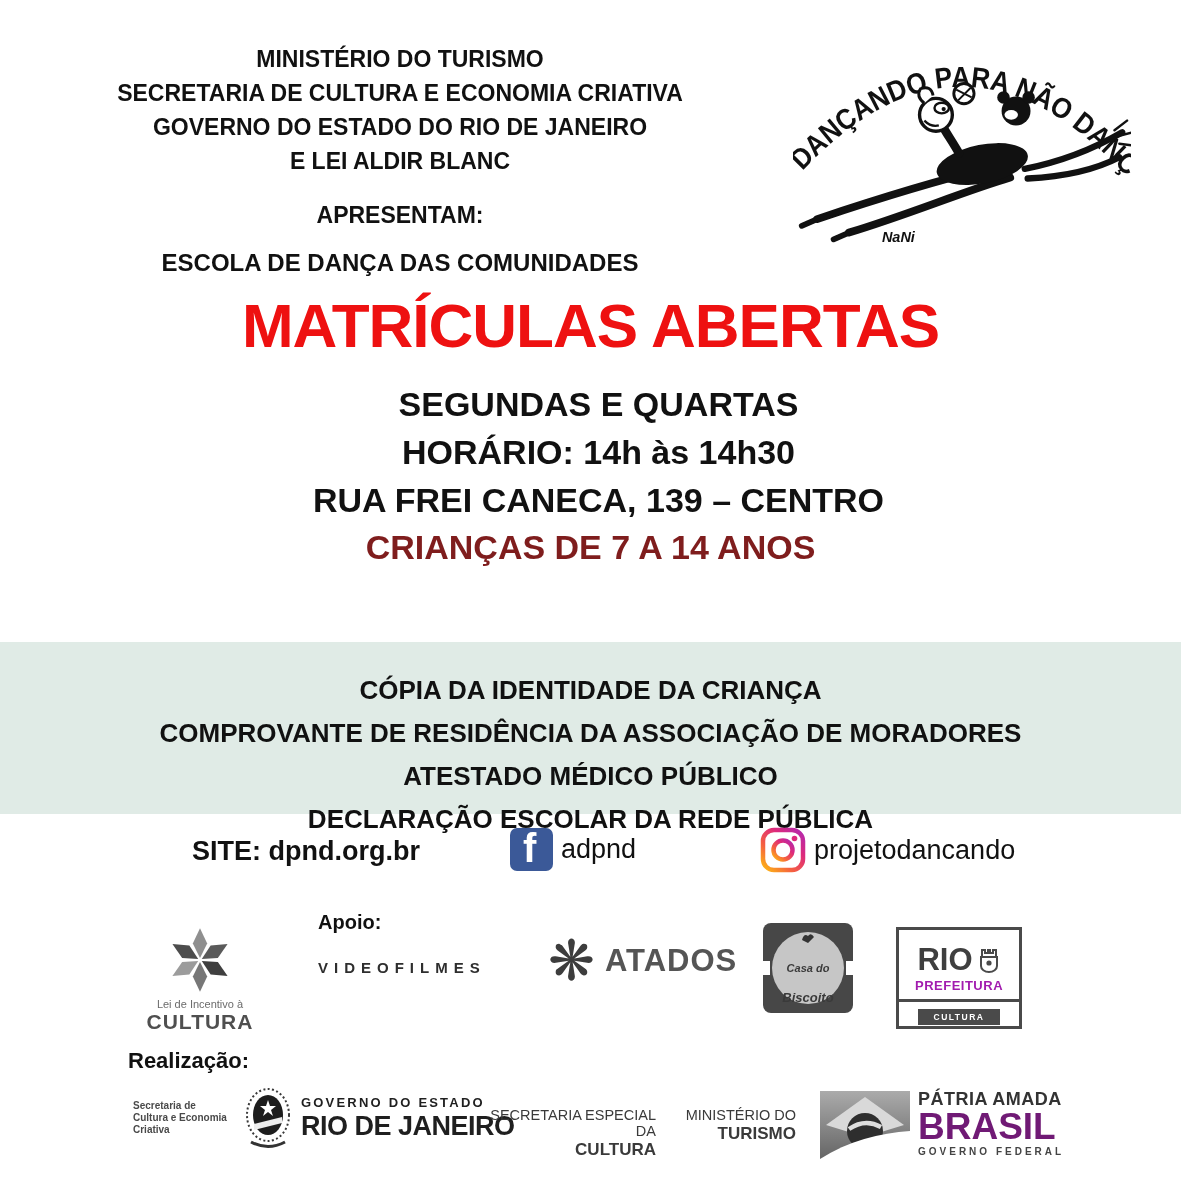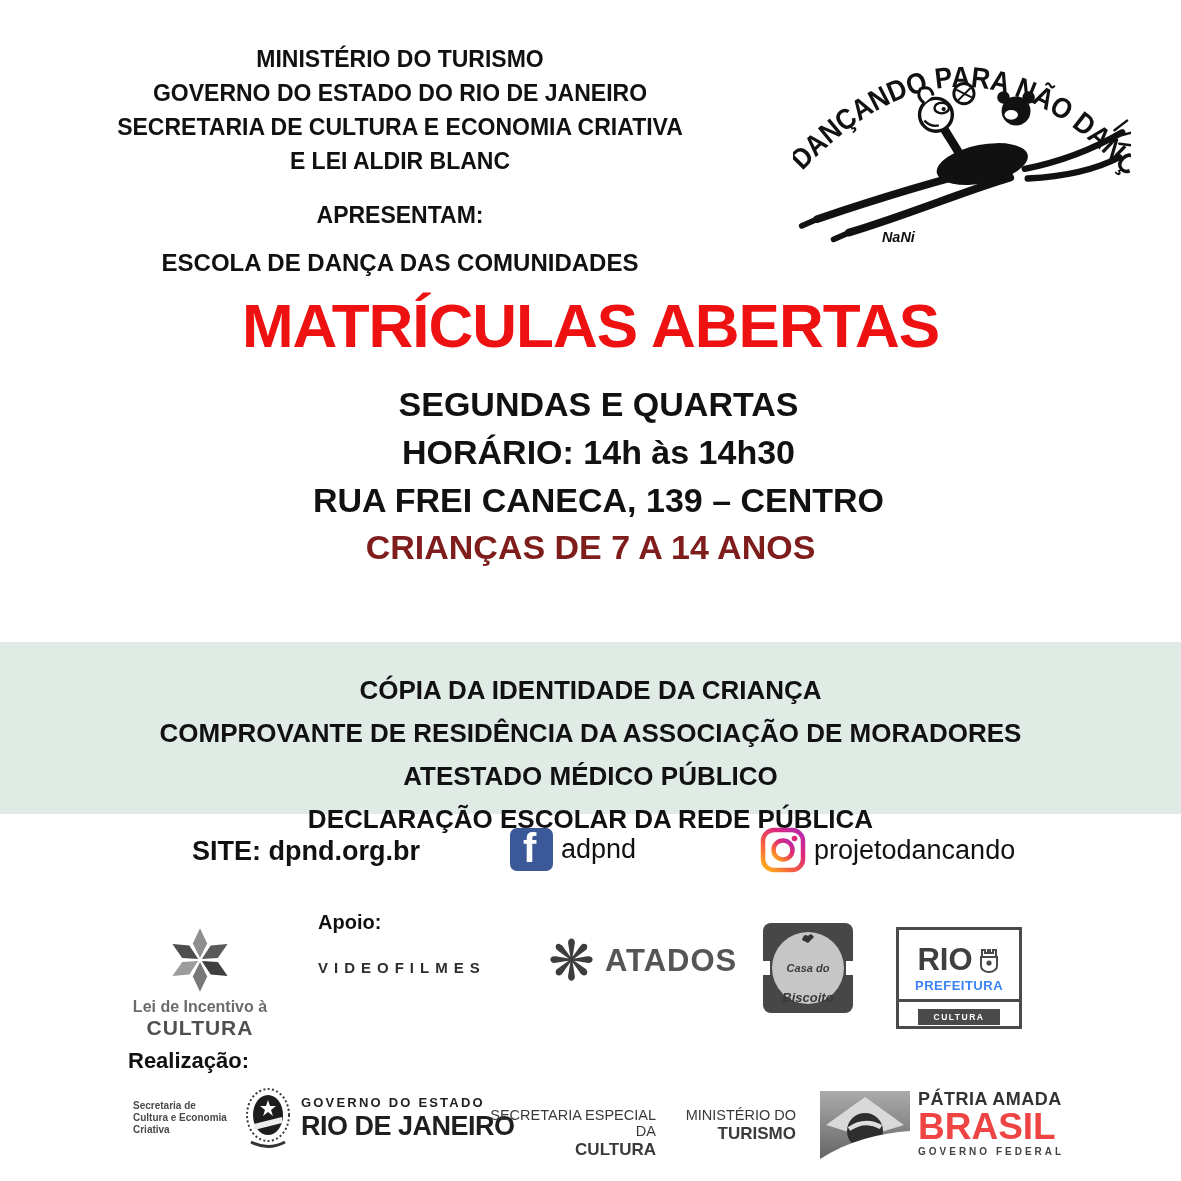--- a/index.html
+++ b/index.html
@@ -32,41 +32,41 @@
   .site{position:absolute;left:192px;top:10px;font-size:27px;font-weight:bold;}
   .fb-wrap{position:absolute;left:510px;top:2px;display:flex;align-items:center;}
   .fb-icon{width:43px;height:43px;border-radius:7px;background:#3b5998;position:relative;overflow:hidden;flex:0 0 auto;}
   .fb-icon span{position:absolute;left:13px;top:-2px;color:#fff;font-size:40px;font-weight:bold;}
   .fb-handle{margin-left:8px;font-size:27px;font-weight:500;}
   .ig-wrap{position:absolute;left:760px;top:1px;display:flex;align-items:center;}
   .ig-handle{margin-left:8px;font-size:27px;font-weight:500;}
   
   .sponsors{position:absolute;left:0;right:0;top:903px;height:142px;}
   .sp-lei{position:absolute;left:126px;top:20px;width:148px;text-align:center;color:#6b6b6b;}
-  .sp-lei .l1{font-size:16px;font-weight:bold;margin-top:-3px;}
+  .sp-lei .l1{font-size:11px;font-weight:normal;margin-top:-3px;}
   .sp-lei .l2{font-size:21px;font-weight:800;color:#4f4f4f;letter-spacing:1px;}
   .apoio{position:absolute;left:318px;top:8px;font-size:20px;font-weight:bold;}
   .videofilmes{position:absolute;left:318px;top:56px;font-size:15px;font-weight:bold;
     letter-spacing:6px;color:#2e2e2e;}
   .atados{position:absolute;left:548px;top:30px;display:flex;align-items:center;}
   .atados .flake{font-size:56px;line-height:56px;color:#3d3d3d;}
   .atados .word{margin-left:10px;font-size:31px;font-weight:bold;color:#555;letter-spacing:1px;}
   .casa{position:absolute;left:763px;top:20px;width:90px;height:90px;background:#474747;
     border-radius:8px;display:flex;align-items:center;justify-content:center;}
   .casa .circle{width:72px;height:72px;border-radius:50%;background:#c6c6c6;
     display:flex;flex-direction:column;align-items:center;justify-content:space-between;}
   .casa .notch{position:absolute;width:9px;height:14px;background:#fff;top:38px;}
   .casa .notch.left{left:-2px;} .casa .notch.right{right:-2px;}
   .casa .c1{font-size:11px;font-weight:bold;font-style:italic;color:#3a3a3a;line-height:12px;}
   .casa .c2{font-size:13px;font-weight:bold;font-style:italic;color:#3a3a3a;line-height:13px;}
   .rio-box{position:absolute;left:896px;top:24px;width:126px;height:102px;
     border:3px solid #4a4a4a;background:#fff;}
   .rio-top{padding:16px 8px 6px;display:flex;align-items:flex-start;justify-content:center;}
   .rio-word{font-size:31px;font-weight:900;color:#3f3f3f;line-height:28px;}
-  .rio-sub{font-size:13px;font-weight:bold;color:#3b82f6;letter-spacing:0.5px;text-align:center;margin-top:-2px;}
+  .rio-sub{font-size:13px;font-weight:bold;color:#a21caf;letter-spacing:0.5px;text-align:center;margin-top:-2px;}
   .rio-bottom{border-top:3px solid #4a4a4a;margin-top:6px;padding:7px 0;display:flex;justify-content:center;}
   .rio-badge{background:#4a4a4a;color:#fff;font-size:8.5px;font-weight:bold;
     letter-spacing:1.5px;padding:3px 16px;}
   
   .realiza{position:absolute;left:0;right:0;top:1045px;height:136px;}
   .rz-label{position:absolute;left:128px;top:3px;font-size:22px;font-weight:bold;}
   .rz-sec{position:absolute;left:133px;top:55px;font-size:10px;font-weight:bold;
     color:#4a4a4a;line-height:12px;}
   .rz-gov{position:absolute;left:301px;top:50px;}
   .rz-gov .g1{font-size:13px;font-weight:bold;letter-spacing:2.2px;color:#1f1f1f;}
@@ -74,32 +74,32 @@
   .rz-crest{position:absolute;left:243px;top:40px;}
   .rz-secesp{position:absolute;left:488px;top:62px;width:168px;text-align:right;color:#3a3a3a;}
   .rz-secesp .s1{font-size:14.5px;}
   .rz-secesp .s2{font-size:17px;font-weight:bold;margin-top:1px;}
   .rz-min{position:absolute;left:668px;top:62px;width:128px;text-align:right;color:#3a3a3a;}
   .rz-min .s1{font-size:14.5px;}
   .rz-min .s2{font-size:17px;font-weight:bold;margin-top:1px;}
   .rz-flag{position:absolute;left:820px;top:46px;}
   .rz-brasil{position:absolute;left:918px;top:44px;}
   .rz-brasil .b1{font-size:18px;font-weight:800;color:#333;letter-spacing:0.5px;}
-  .rz-brasil .b2{font-size:37px;font-weight:800;color:#ef4444;line-height:34px;}
+  .rz-brasil .b2{font-size:37px;font-weight:800;color:#701a75;line-height:34px;}
   .rz-brasil .b3{font-size:10px;font-weight:bold;color:#444;letter-spacing:3px;margin-top:2px;}
 </style>
 </head>
 <body>
 
 <div class="page">
 
   <div class="hdr-left">
     <div class="hdr-line">MINISTÉRIO DO TURISMO</div>
+    <div class="hdr-line">SECRETARIA DE CULTURA E ECONOMIA CRIATIVA</div>
     <div class="hdr-line">GOVERNO DO ESTADO DO RIO DE JANEIRO</div>
-    <div class="hdr-line">SECRETARIA DE CULTURA E ECONOMIA CRIATIVA</div>
     <div class="hdr-line">E LEI ALDIR BLANC</div>
     <div class="presents">APRESENTAM:</div>
     <div class="program">ESCOLA DE DANÇA DAS COMUNIDADES</div>
   </div>
 
   <svg class="brand-logo" viewBox="0 0 350 230">
     <defs>
       <path id="dpnd-arc" d="M 8 152 Q 175 -26 342 152" fill="none"></path>
     </defs>
     <text font-size="30" font-weight="bold" fill="#111" font-family="Liberation Sans, sans-serif">

